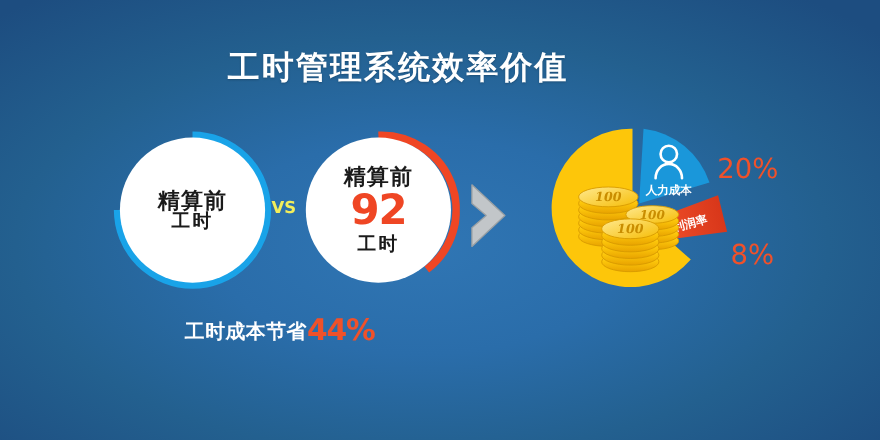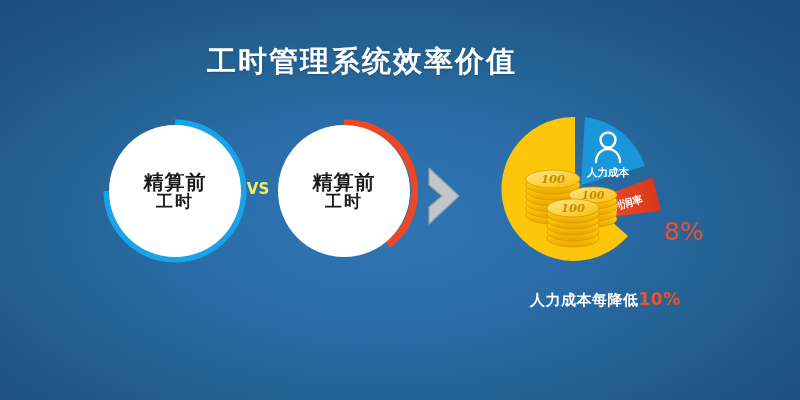--- a/index.html
+++ b/index.html
@@ -113,20 +113,21 @@
   </div>
 
   <div class="vs">VS</div>
 
   <div class="circle-wrap right">
     <svg class="ring-svg" viewBox="0 0 148 148">
       <path d="M 74 6 A 68 68 0 0 1 118 128" fill="none" stroke="#ef4624" stroke-width="7" stroke-linecap="butt"></path>
     </svg>
     <div class="disc right-disc">
       <div class="lbl-top">精算前</div>
+      <div class="val">92</div>
       <div class="lbl-bot">工时</div>
     </div>
   </div>
 
   <svg class="chevron" width="42" height="62" viewBox="0 0 42 62">
     <path d="M 6 3 L 36 31 L 6 59 L 6 42 L 19 31 L 6 20 Z" fill="#c2c6c9" stroke="#9aa0a4" stroke-width="1.2" stroke-linejoin="round"></path>
   </svg>
 
   <svg class="pie" width="175" height="155" viewBox="0 0 175 155">
     <defs>
@@ -197,21 +198,22 @@
           <ellipse cx="78" cy="114" rx="26" ry="9" fill="url(#coinG)" stroke="#d79a00" stroke-width="0.8"></ellipse>
           <ellipse cx="78" cy="108" rx="26" ry="9" fill="url(#coinG)" stroke="#d79a00" stroke-width="0.8"></ellipse>
           <ellipse cx="78" cy="102" rx="26" ry="9" fill="url(#coinG)" stroke="#d79a00" stroke-width="0.8"></ellipse>
           <ellipse cx="78" cy="96" rx="26" ry="9" fill="url(#coinTop)" stroke="#d79a00" stroke-width="0.8"></ellipse>
         </g>
         <text x="78" y="100" font-family="'DejaVu Serif',serif" font-size="11.5" font-style="italic" font-weight="bold" fill="#c98d00" text-anchor="middle">100</text>
       </g>
     </g>
   </svg>
 
+  <div class="pct p20">20%</div>
   <div class="pct p8">8%</div>
 
-
-  <div class="note note-r1">
-    <span>人力成本每降低</span><span class="hi">10%</span>
+  <div class="note big note-left">
+    <span>工时成本节省</span><span class="hi">44</span><span class="hi pcts">%</span>
   </div>
 
 
+
 </div>
 
 </body></html>

